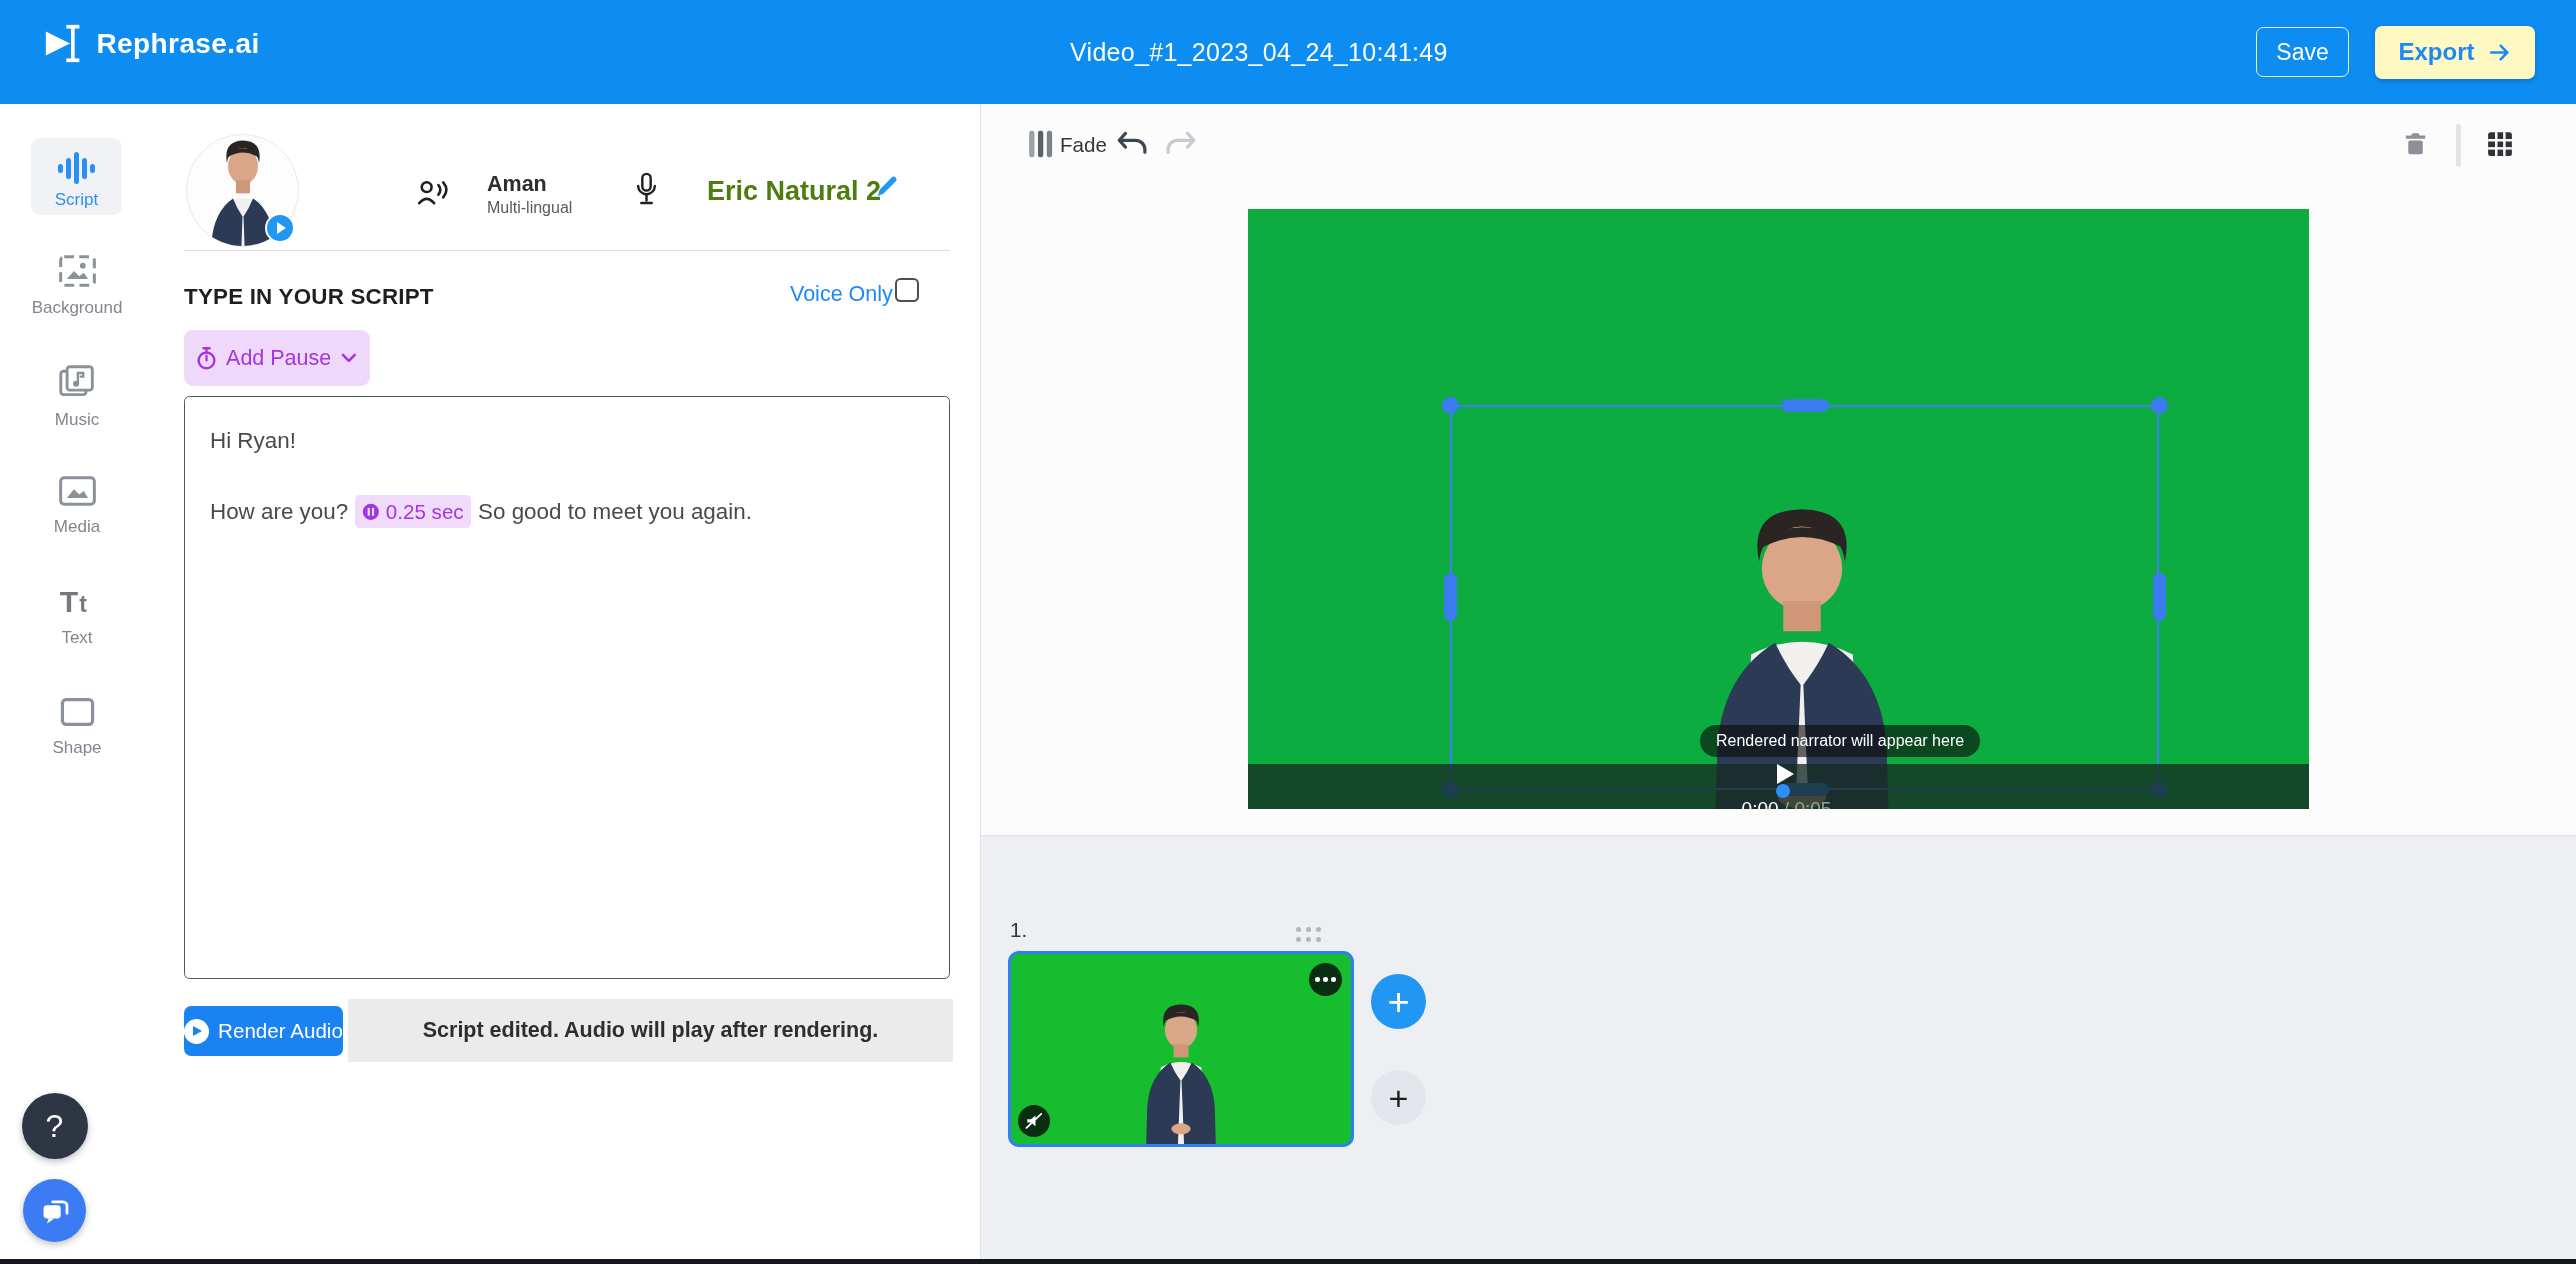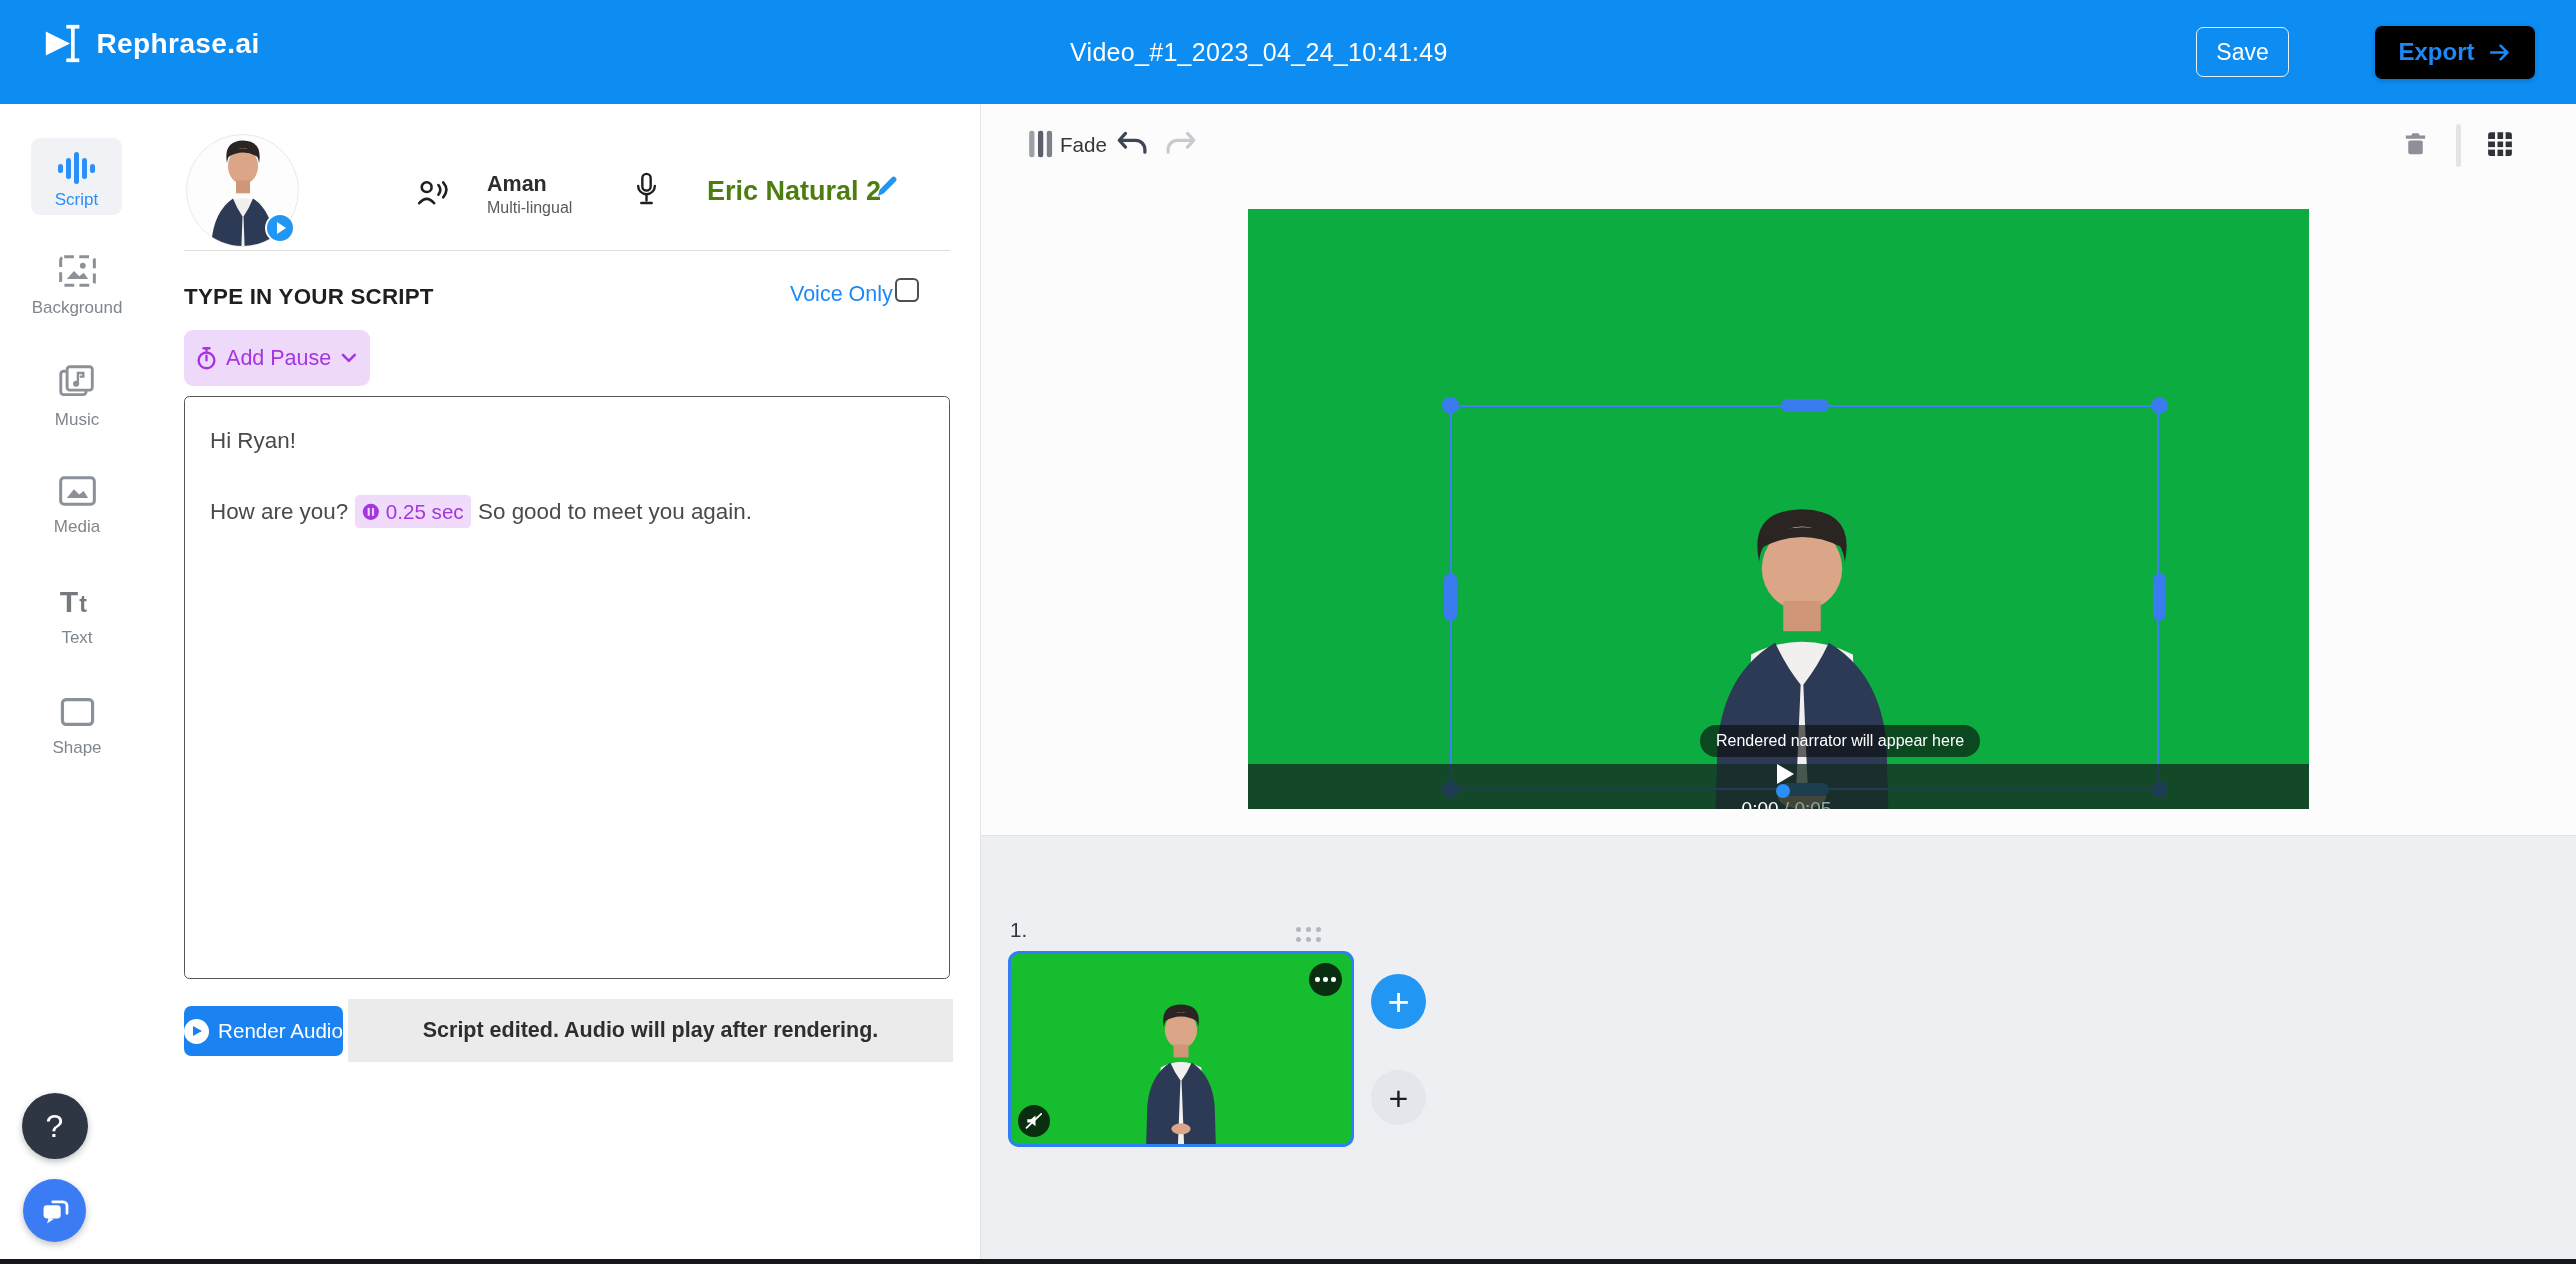--- a/index.html
+++ b/index.html
@@ -4,23 +4,23 @@
 <style>
   * { margin:0; padding:0; box-sizing:border-box; }
   html,body { width:2576px; height:1265px; overflow:hidden; font-family:"Liberation Sans", sans-serif; background:#fff; }
   .app { position:relative; width:2576px; height:1265px; }
 
   
   .topbar { position:absolute; left:0; top:0; width:2576px; height:104px; background:#0d8cf2; z-index:40; }
   .brand { position:absolute; left:43px; top:23px; display:flex; align-items:center; gap:12.5px; cursor:pointer; }
   .brand-text { color:#fff; font-size:28px; font-weight:600; letter-spacing:0.4px; }
   .video-title { position:absolute; left:1070px; top:38px; color:#fff; font-size:25px; letter-spacing:0.3px; }
-  .hdr-actions { position:absolute; right:41px; top:0; height:104px; display:flex; align-items:center; gap:46px; }
+  .hdr-actions { position:absolute; right:41px; top:0; height:104px; display:flex; align-items:center; gap:26px; }
   .save-btn { background:transparent; border:1.8px solid rgba(255,255,255,.9); color:#fff; font-size:23px; border-radius:7.2px; padding:10.7px 19.7px; cursor:pointer; font-family:inherit; }
-  .export-btn { background:#000000; border:none; color:#1e88f7; font-size:24px; font-weight:600; border-radius:7.2px; padding:12.5px 23px; display:flex; align-items:center; gap:12.5px; cursor:pointer; box-shadow:0 1.8px 5.4px rgba(0,0,0,.18); font-family:inherit;margin-left:40px; }
+  .export-btn { background:#fef9c3; border:none; color:#1e88f7; font-size:24px; font-weight:600; border-radius:7.2px; padding:12.5px 23px; display:flex; align-items:center; gap:12.5px; cursor:pointer; box-shadow:0 1.8px 5.4px rgba(0,0,0,.18); font-family:inherit; }
 
   
   .sidebar { position:absolute; left:0; top:104px; width:154px; height:1156px; background:#fff; z-index:20; }
   .sb-item { position:absolute; left:0; width:154px; text-align:center; cursor:pointer; }
   .sb-tile { position:absolute; left:31px; top:34px; width:91px; height:77px; background:#f1f2f5; border-radius:9px; cursor:pointer; text-align:center; padding-top:14.3px; }
   .sb-label { display:block; margin-top:7.2px; font-size:17px; color:#80868e; }
   .sb-tile .sb-label { color:#2b8ff7; margin-top:5.4px; }
   .sb-icon { display:inline-block; }
   .wave { display:inline-flex; align-items:center; gap:3.6px; height:32px; }
   .wave i { display:block; width:4.5px; border-radius:2.7px; background:#2b8ff7; }

